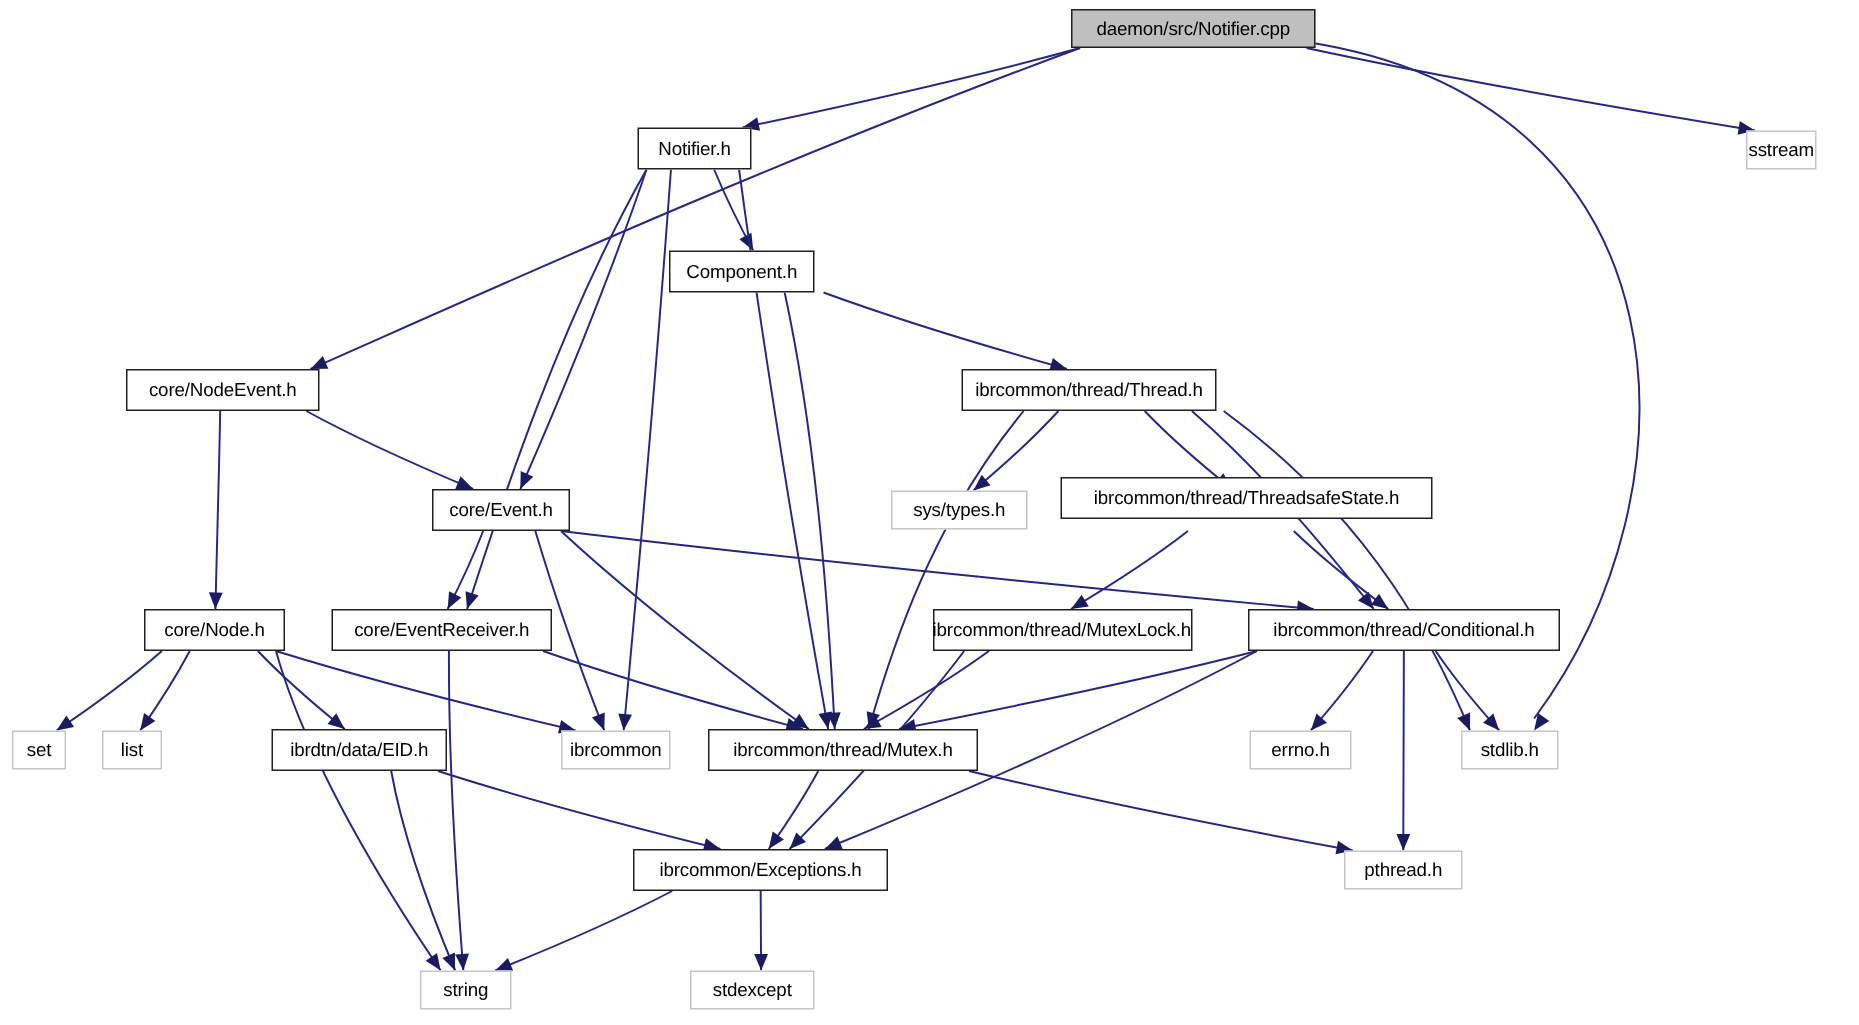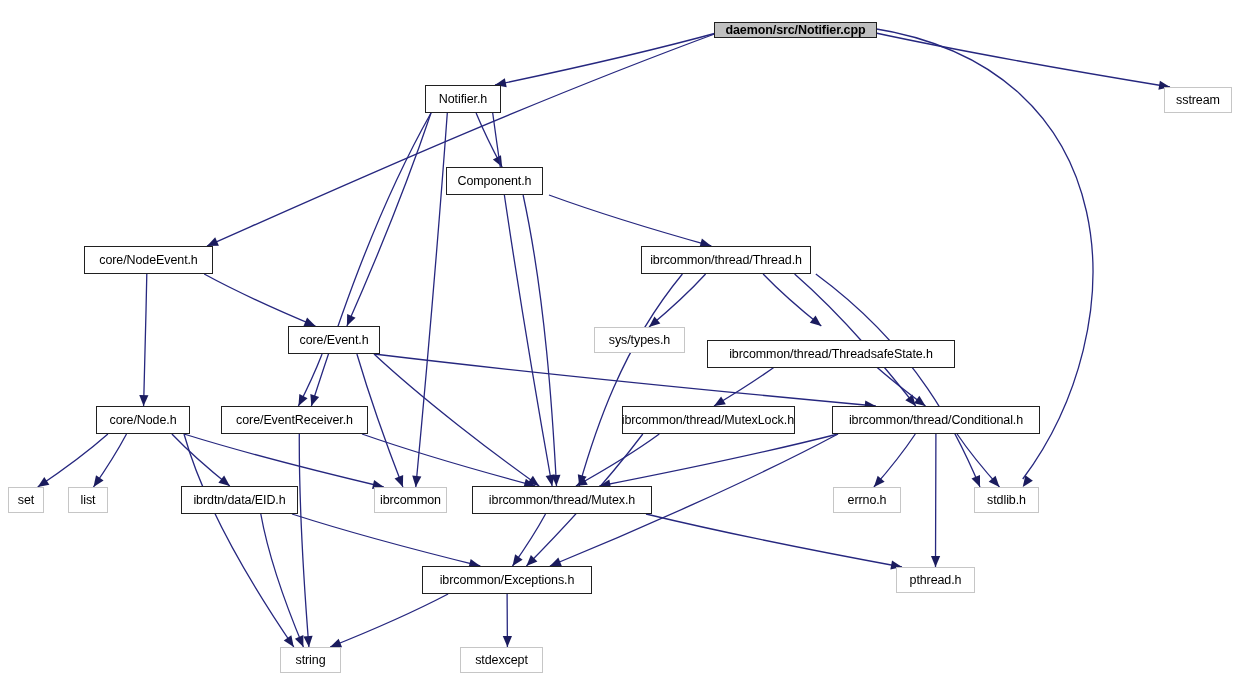--- a/index.html
+++ b/index.html
@@ -143,45 +143,45 @@
       <path d="M545.5,514.0 C535.6,532.2 521.7,553.0 512.5,566.0" class="edge-path" stroke="#26277f"></path>
       <polygon points="512.50,566.00 515.12,554.37 522.62,559.70" class="edge-head" fill="#1b1c5e"></polygon>
       <path d="M646.0,514.0 C722.8,532.5 830.3,553.8 902.0,567.0" class="edge-path" stroke="#26277f"></path>
       <polygon points="902.00,567.00 890.35,569.52 892.02,560.48" class="edge-head" fill="#1b1c5e"></polygon>
       <path d="M448.1,594.0 C412.7,612.5 363.2,633.8 330.1,647.0" class="edge-path" stroke="#26277f"></path>
       <polygon points="330.15,647.00 338.64,638.63 342.07,647.17" class="edge-head" fill="#1b1c5e"></polygon>
       <path d="M507.1,594.0 C507.2,612.5 507.4,633.8 507.4,647.0" class="edge-path" stroke="#26277f"></path>
       <polygon points="507.45,647.00 502.78,636.03 511.98,635.97" class="edge-head" fill="#1b1c5e"></polygon>
     </svg>
   <div id="node-layer">
-      <div class="node-box root" style="left: 714px; top: 22px; width: 163px; height: 16px; font-weight: bold;">
+      <div class="node-box root" style="left: 714px; top: 6px; width: 163px; height: 26px;">
         <span>daemon/src/Notifier.cpp</span>
       </div>
-      <div class="node-box " style="left: 1164px; top: 87px; width: 68px; height: 26px;">
+      <div class="node-box " style="left: 1164px; top: 87px; width: 47px; height: 26px;">
         <span>sstream</span>
       </div>
       <div class="node-box solid" style="left: 425px; top: 85px; width: 76px; height: 28px;">
         <span>Notifier.h</span>
       </div>
       <div class="node-box solid" style="left: 446px; top: 167px; width: 97px; height: 28px;">
         <span>Component.h</span>
       </div>
       <div class="node-box solid" style="left: 84px; top: 246px; width: 129px; height: 28px;">
         <span>core/NodeEvent.h</span>
       </div>
       <div class="node-box solid" style="left: 641px; top: 246px; width: 170px; height: 28px;">
         <span>ibrcommon/thread/Thread.h</span>
       </div>
       <div class="node-box solid" style="left: 288px; top: 326px; width: 92px; height: 28px;">
         <span>core/Event.h</span>
       </div>
       <div class="node-box " style="left: 594px; top: 327px; width: 91px; height: 26px;">
         <span>sys/types.h</span>
       </div>
-      <div class="node-box solid" style="left: 707px; top: 340px; width: 248px; height: 28px; text-align: center;">
+      <div class="node-box solid" style="left: 707px; top: 318px; width: 248px; height: 28px; text-align: center;">
         <span>ibrcommon/thread/ThreadsafeState.h</span>
       </div>
       <div class="node-box solid" style="left: 96px; top: 406px; width: 94px; height: 28px;">
         <span>core/Node.h</span>
       </div>
       <div class="node-box solid" style="left: 221px; top: 406px; width: 147px; height: 28px;">
         <span>core/EventReceiver.h</span>
       </div>
       <div class="node-box solid" style="left: 622px; top: 406px; width: 173px; height: 28px; justify-content: flex-end;">
         <span>ibrcommon/thread/MutexLock.h</span>

